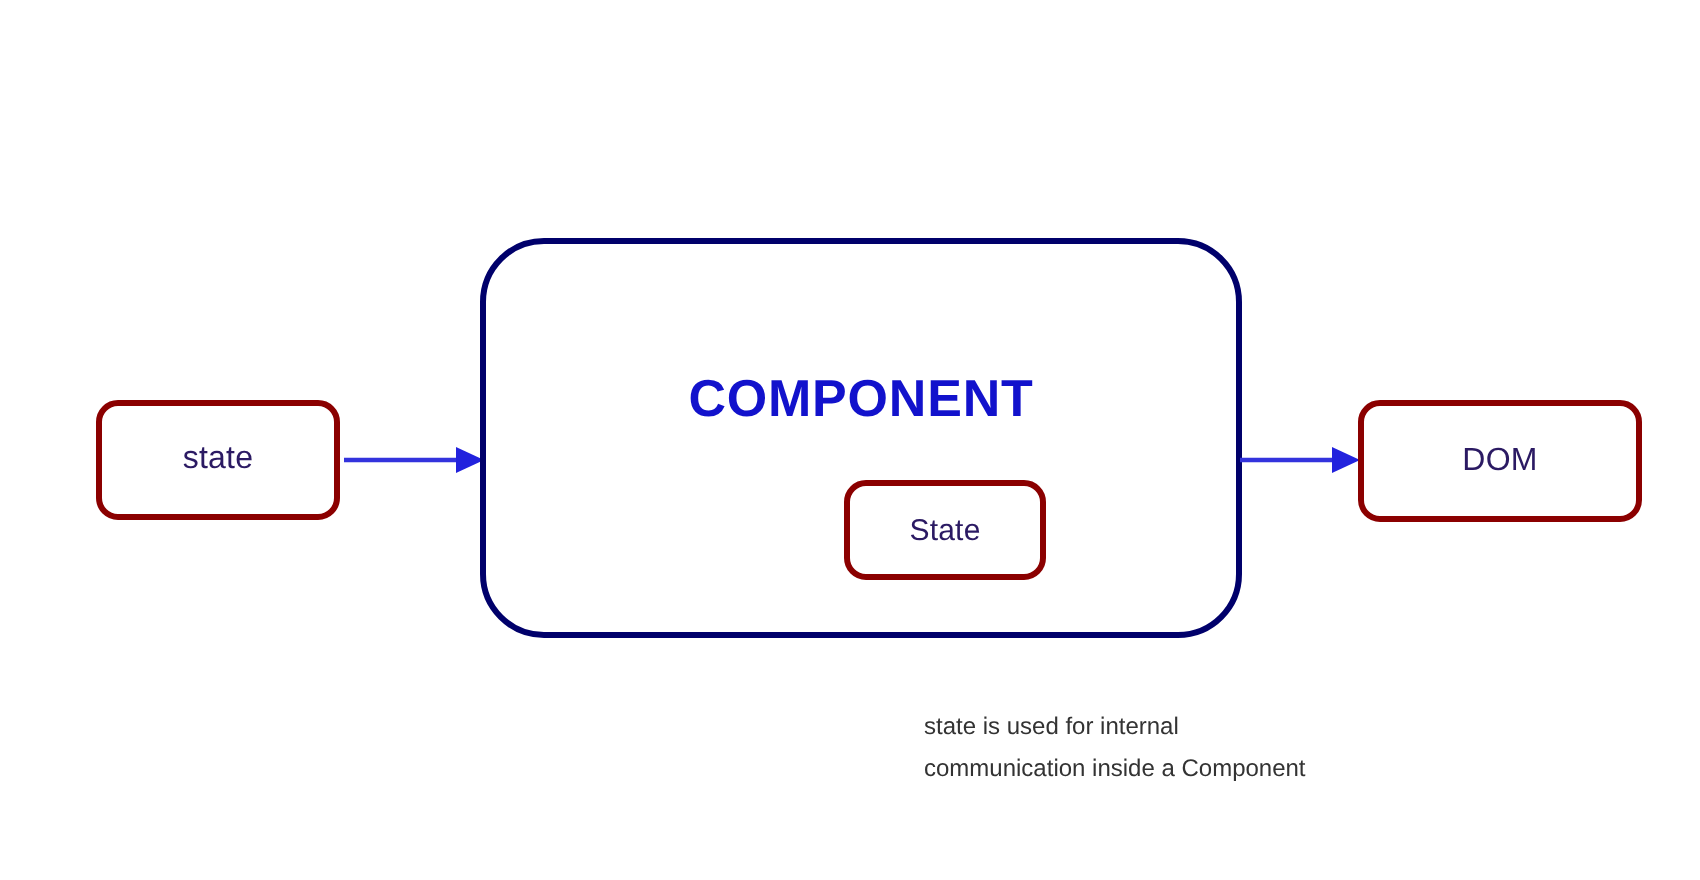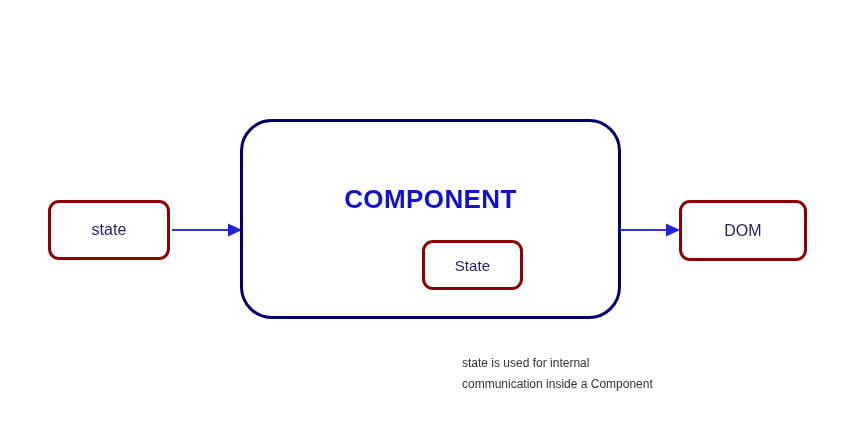--- a/index.html
+++ b/index.html
@@ -43,21 +43,21 @@
     left: 48px;
     top: 200px;
     width: 122px;
     height: 60px;
   }
 
   
   #dom-box {
     left: 679px;
     top: 200px;
-    width: 128px;
+    width: 142px;
     height: 61px;
     text-align: right;
   }
 
   
   #component-box {
     position: absolute;
     left: 240px;
     top: 119px;
     width: 381px;

